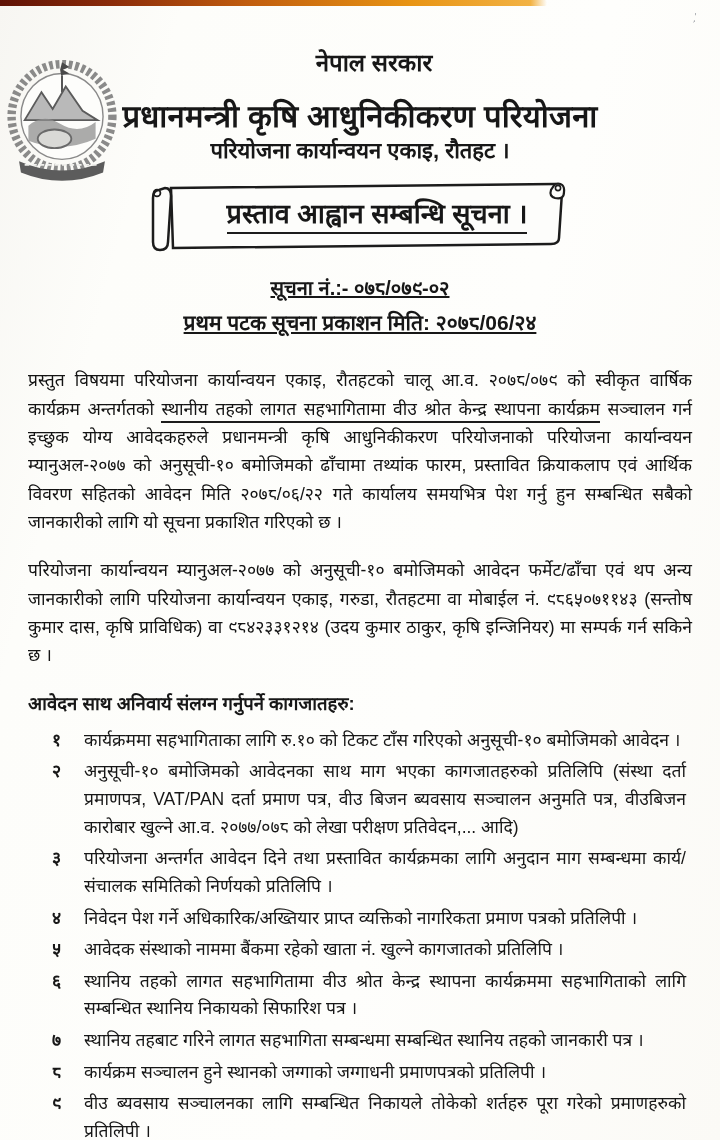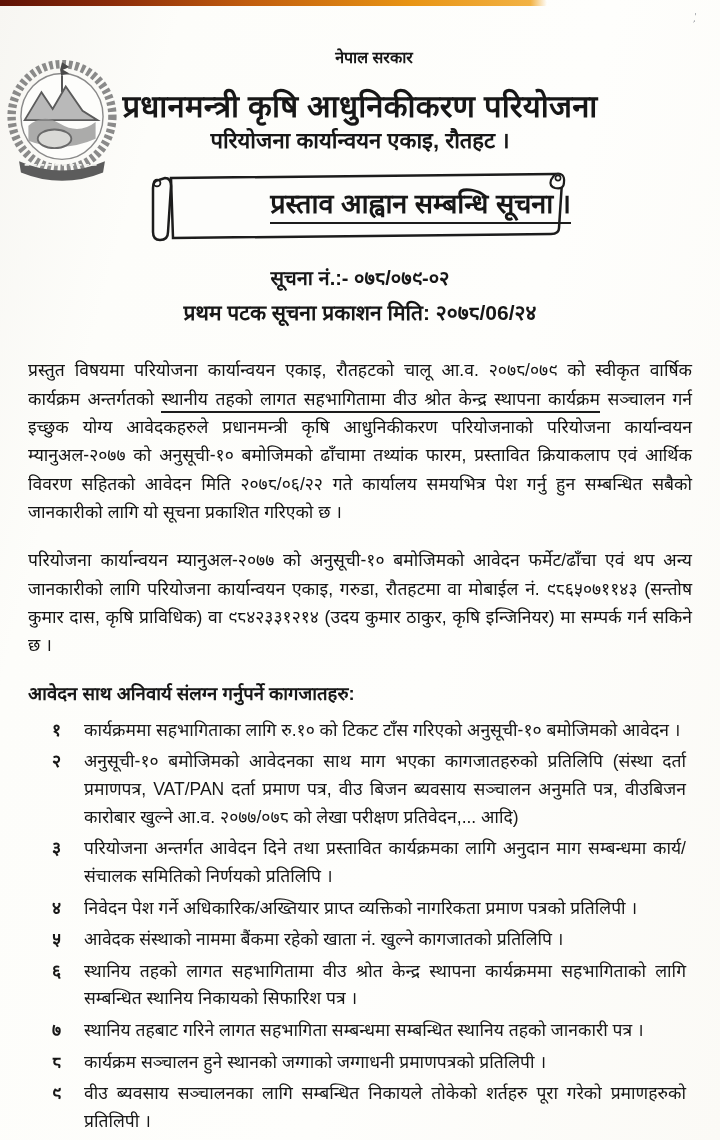--- a/index.html
+++ b/index.html
@@ -17,34 +17,34 @@
   
   .topbar{
     position:absolute;top:0;left:0;width:547px;height:6px;
     background:linear-gradient(90deg,#5f1206 0%,#8a2b0a 20%,#c05c0e 45%,#e89414 75%,#f2b244 97%,rgba(242,178,68,0) 100%);
     border-radius:0 2px 2px 0;
   }
   .speck{position:absolute;top:12px;right:22px;color:#8b8f96;font-size:10px;transform:rotate(35deg);}
   
   .emblem{position:absolute;left:6px;top:52px;width:112px;height:140px;}
   .hdr{padding-top:48px;text-align:center;line-height:1.25;}
-  .hdr-l1{font-size:16px;font-weight:700;margin-left:28px;}
+  .hdr-l1{font-size:24px;font-weight:700;margin-left:28px;}
   .hdr-l2{font-size:24px;font-weight:700;margin-top:8px;}
   .hdr-l3{font-size:31px;font-weight:800;margin-top:20px;letter-spacing:.2px;}
   .hdr-l4{font-size:22px;font-weight:700;margin-top:0;}
   
   .banner-wrap{position:relative;width:438px;margin:16px auto 0 auto;height:76px;}
   .banner-svg{position:absolute;left:0;top:0;}
   .banner-title{
-    position:absolute;left:70px;top:14px;width:360px;text-align:right;
+    position:absolute;left:56px;top:14px;width:360px;text-align:center;
     font-size:27px;font-weight:800;
   }
   .banner-title span{border-bottom:2.5px solid #1c1c1c;padding-bottom:3px;}
   
-  .meta{margin-top:18px;text-align:center;}
+  .meta{margin-top:18px;text-align:center;text-decoration:underline;}
   .meta-no{font-size:20px;font-weight:700;}
   .meta-date{font-size:21px;font-weight:700;margin-top:7px;}
   
   .bodytext{padding:0 28px;}
   .para{
     font-size:17.5px;font-weight:500;line-height:1.62;text-align:justify;
     color:#131313;
   }
   .p1{margin-top:30px;}
   .p2{margin-top:20px;}

